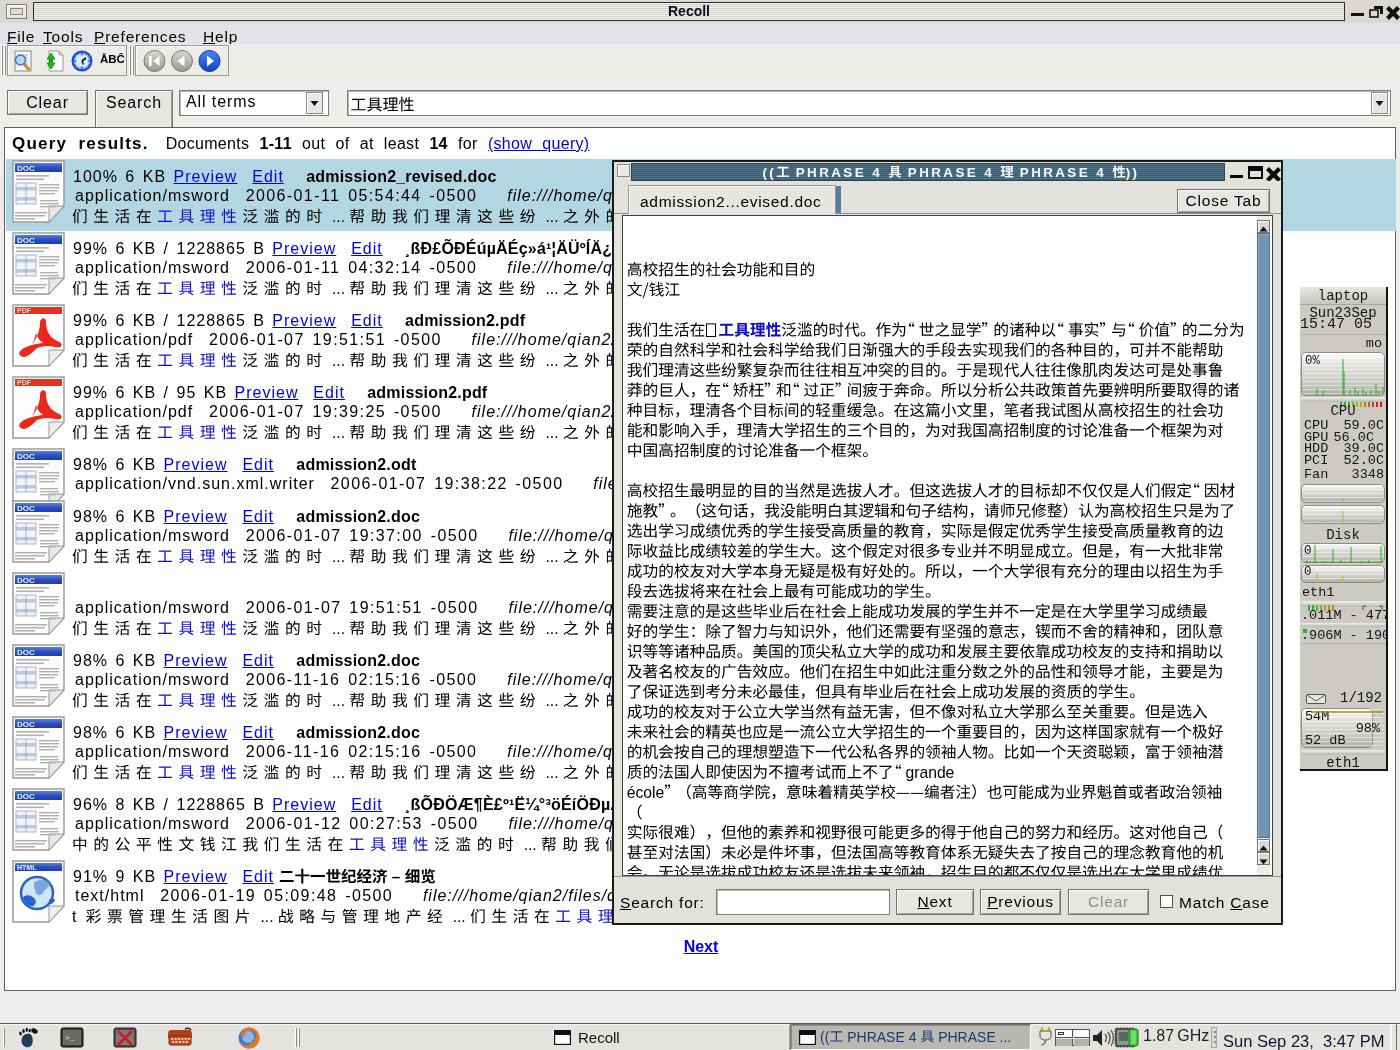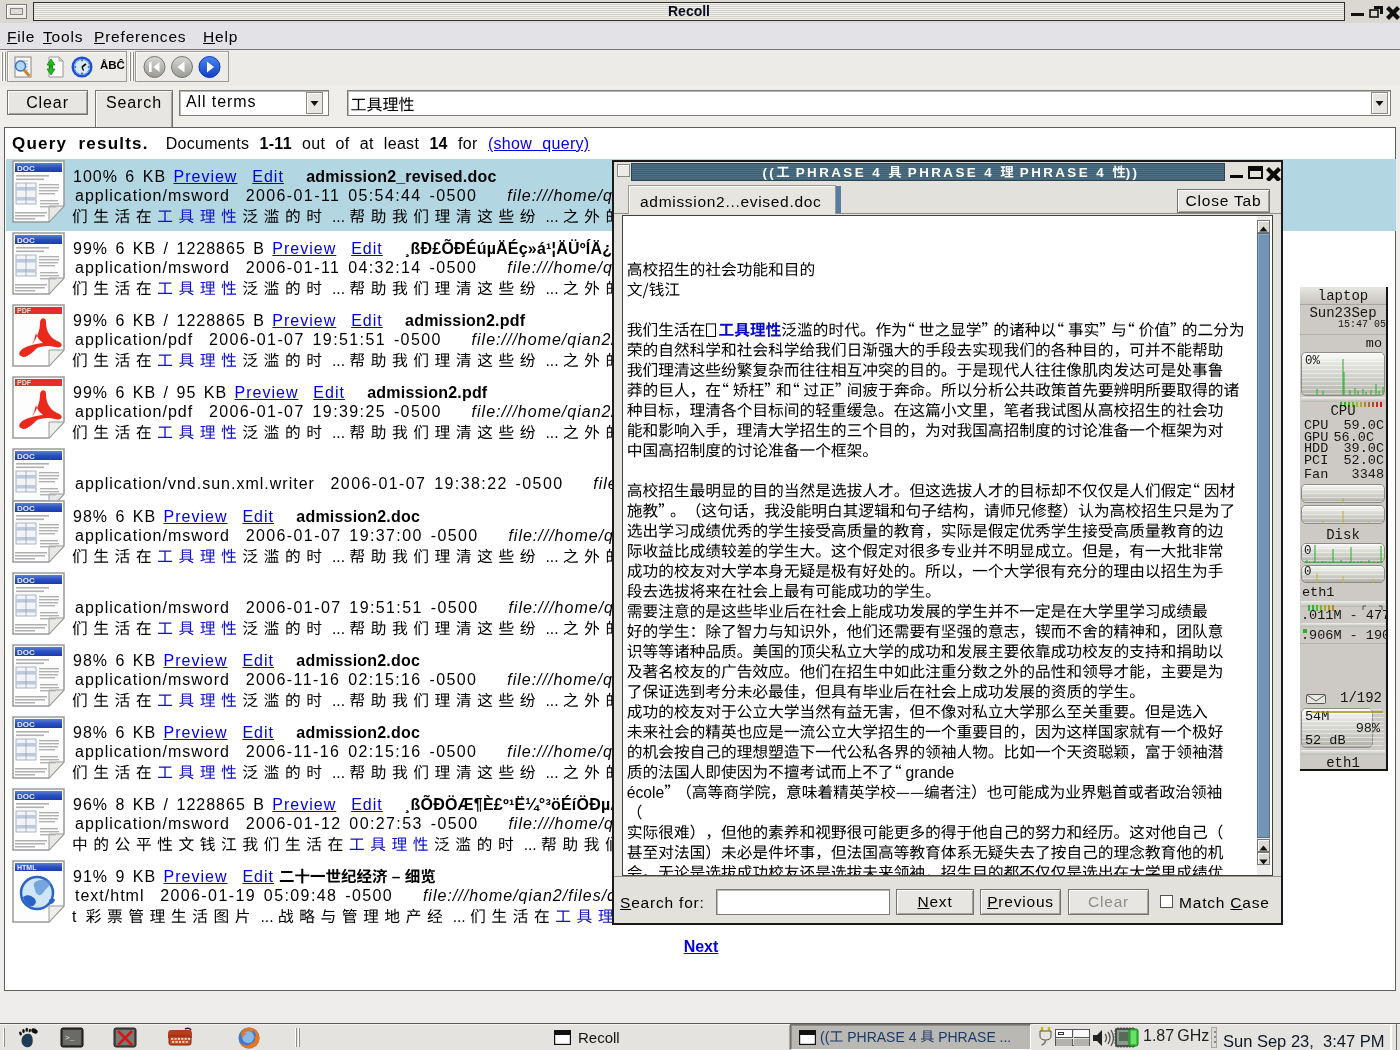--- a/index.html
+++ b/index.html
@@ -380,21 +380,21 @@
       <rect x="22" y="7" width="8" height="7" fill="none" stroke="#111" stroke-width="1.6"></rect>
       <path d="M38,6 l3,-3 l4,4 l4,-4 l3,3 l-4,4 l4,4 l-3,3 l-4,-4 l-4,4 l-3,-3 l4,-4 z" fill="#111"></path>
     </svg>
   </div>
 <div class="abs" style="left:0;top:23px;width:1400px;height:27px;background:#e3e2e6;border-bottom:1px solid #77777b">
     <span class="abs" style="left:7px;top:5px;font-size:15.5px;letter-spacing:0.8px;color:#000"><u>F</u>ile</span>
     <span class="abs" style="left:43px;top:5px;font-size:15.5px;letter-spacing:0.8px;color:#000"><u>T</u>ools</span>
     <span class="abs" style="left:94px;top:5px;font-size:15.5px;letter-spacing:0.8px;color:#000"><u>P</u>references</span>
     <span class="abs" style="left:203px;top:5px;font-size:15.5px;letter-spacing:0.8px;color:#000"><u>H</u>elp</span>
   </div>
-<div class="abs" style="left:0;top:50px;width:1400px;height:36px;background:#ecebe8">
+<div class="abs" style="left:0;top:44px;width:1400px;height:36px;background:#ecebe8">
     <div class="abs" style="left:1px;top:2px;width:2px;height:29px;border-left:1px solid #fff;border-right:1px solid #8e8e88"></div>
     <div class="abs" style="left:4px;top:2px;width:2px;height:29px;border-left:1px solid #fff;border-right:1px solid #8e8e88"></div>
     <div class="abs" style="left:129px;top:2px;width:2px;height:29px;border-left:1px solid #fff;border-right:1px solid #8e8e88"></div>
     <div class="abs" style="left:132px;top:2px;width:2px;height:29px;border-left:1px solid #fff;border-right:1px solid #8e8e88"></div>
     <div class="abs" style="left:7px;top:1px;width:120px;height:31px;border:1px solid #9a9a95;box-shadow:inset 1px 1px 0 #fbfbf9"></div>
     <div class="abs" style="left:135px;top:1px;width:94px;height:31px;border:1px solid #9a9a95;box-shadow:inset 1px 1px 0 #fbfbf9"></div>
     <svg class="abs" style="left:12px;top:6px" width="22" height="22">
       <rect x="3" y="1" width="16" height="20" fill="#f8f8f8" stroke="#888" stroke-width="1"></rect>
       <g stroke="#aaa" stroke-width="1">
         <line x1="6" y1="5" x2="16" y2="5"></line>
@@ -572,20 +572,21 @@
             <rect x="4" y="55" width="30" height="1.5"></rect>
             <rect x="4" y="58" width="20" height="1.5"></rect>
           </g>
           <g>
             <rect x="5" y="23" width="20" height="21" fill="#f2f4f8" stroke="#98a4b8" stroke-width="0.8"></rect>
             <rect x="5" y="27" width="20" height="3.5" fill="#bcc8dc"></rect>
             <rect x="5" y="37" width="20" height="3.5" fill="#bcc8dc"></rect>
             <line x1="15" y1="23" x2="15" y2="44" stroke="#98a4b8" stroke-width="0.8"></line>
           </g>
         </svg></div>
+      <div class="rt" style="top:8.5px">98% 6 KB <a href="#p">Preview</a>&nbsp; <a href="#e">Edit</a>&nbsp;&nbsp; <b>admission2.odt</b></div>
       <div class="rt" style="left:69px;top:28px">application/vnd.sun.xml.writer<span style="letter-spacing:1.4px">&nbsp; 2006-01-07 19:38:22 -0500</span> &nbsp;&nbsp; <i>file:///home/qian2/files/admission2.odt</i></div>
     </div><div class="row" style="top:371px;height:72px">
       <div class="abs" style="left:5px;top:1px"><svg width="56" height="64" viewBox="0 0 56 64">
           <path d="M2,1 h51 v45 l-15,16 h-36 z" fill="#fdfdfd" stroke="#9a9a98" stroke-width="1.5"></path>
           <path d="M53,46 h-15 v16 z" fill="#e8e8e6" stroke="#9a9a98" stroke-width="1"></path>
           <rect x="4" y="3" width="47" height="9" fill="url(#docblue)"></rect>
           <text x="6" y="10.5" font-size="8" font-weight="bold" fill="#e8ecff" font-family="Liberation Sans">DOC</text>
           <g fill="#b0b0b0">
             <rect x="5" y="15" width="33" height="1.6"></rect>
             <rect x="5" y="18.5" width="28" height="1.6"></rect>
@@ -2099,21 +2100,21 @@
       <use href="#g0" x="10.5" fill="#1c3a6a"></use>
       <text x="26.2" y="0" font-size="15.7px" font-family="Liberation Sans" fill="#1c3a6a">&nbsp;PHRASE&nbsp;4&nbsp;</text>
       <use href="#g1" x="112.5" fill="#1c3a6a"></use>
       <text x="128.2" y="0" font-size="15.7px" font-family="Liberation Sans" fill="#1c3a6a">&nbsp;PHRASE&nbsp;...</text>
     </g>
   </svg>
 <div class="abs mono" style="left:1300px;top:287px;width:88px;height:484px;background:#cdcac5;border-right:2px solid #141412;border-bottom:2px solid #141412;font-size:13.5px;color:#141414;z-index:6;line-height:14px">
     <div class="abs" style="left:0;top:0;width:86px;height:18px;background:linear-gradient(180deg,#e8e6e1,#c8c5c0);border-bottom:1px solid #a8a5a0"></div>
     <div class="abs" style="left:0px;top:2px;width:86px;text-align:center;font-size:14px;font-weight:normal;white-space:nowrap;overflow:hidden">laptop</div>
     <div class="abs" style="left:0px;top:19px;width:86px;text-align:center;font-size:14px;font-weight:normal;white-space:nowrap;overflow:hidden">Sun23Sep</div>
-    <div class="abs" style="left:0px;top:31px;width:86px;text-align:right;font-size:10px;font-weight:normal;white-space:nowrap;overflow:hidden">15:47 05</div>
+    <div class="abs" style="left:0px;top:31px;width:86px;text-align:left;font-size:15px;font-weight:normal;white-space:nowrap;overflow:hidden">15:47 05</div>
     <div class="abs" style="left:0;top:47px;width:86px;height:1px;background:#b4b1ac"></div>
     <div class="abs" style="left:0px;top:50px;width:82px;text-align:right;font-size:13.5px;font-weight:normal;white-space:nowrap;overflow:hidden">mo</div>
     <div class="abs" style="left:1px;top:65px;width:84px;height:44px;border-radius:5px;background:linear-gradient(180deg,#fbfbf9 0%,#e4e4e0 25%,#c6c6c0 75%,#b0b0a8 100%);border:1px solid #8e8c86;box-shadow:inset 0 1px 0 #fff">
       <div class="abs" style="left:0;top:0;width:82px;height:42px;border-radius:4px;background:repeating-linear-gradient(180deg,rgba(255,255,255,0.45) 0 1px,rgba(0,0,0,0) 1px 4px)"></div>
       <svg class="abs" style="left:1px;top:1px" width="82" height="41">
         <g stroke="#1db31d" stroke-width="1">
           <line x1="40" y1="41" x2="40" y2="5"></line>
           <line x1="41" y1="41" x2="41" y2="18"></line>
           <line x1="14" y1="41" x2="14" y2="35"></line>
           <line x1="20" y1="41" x2="20" y2="37"></line>

